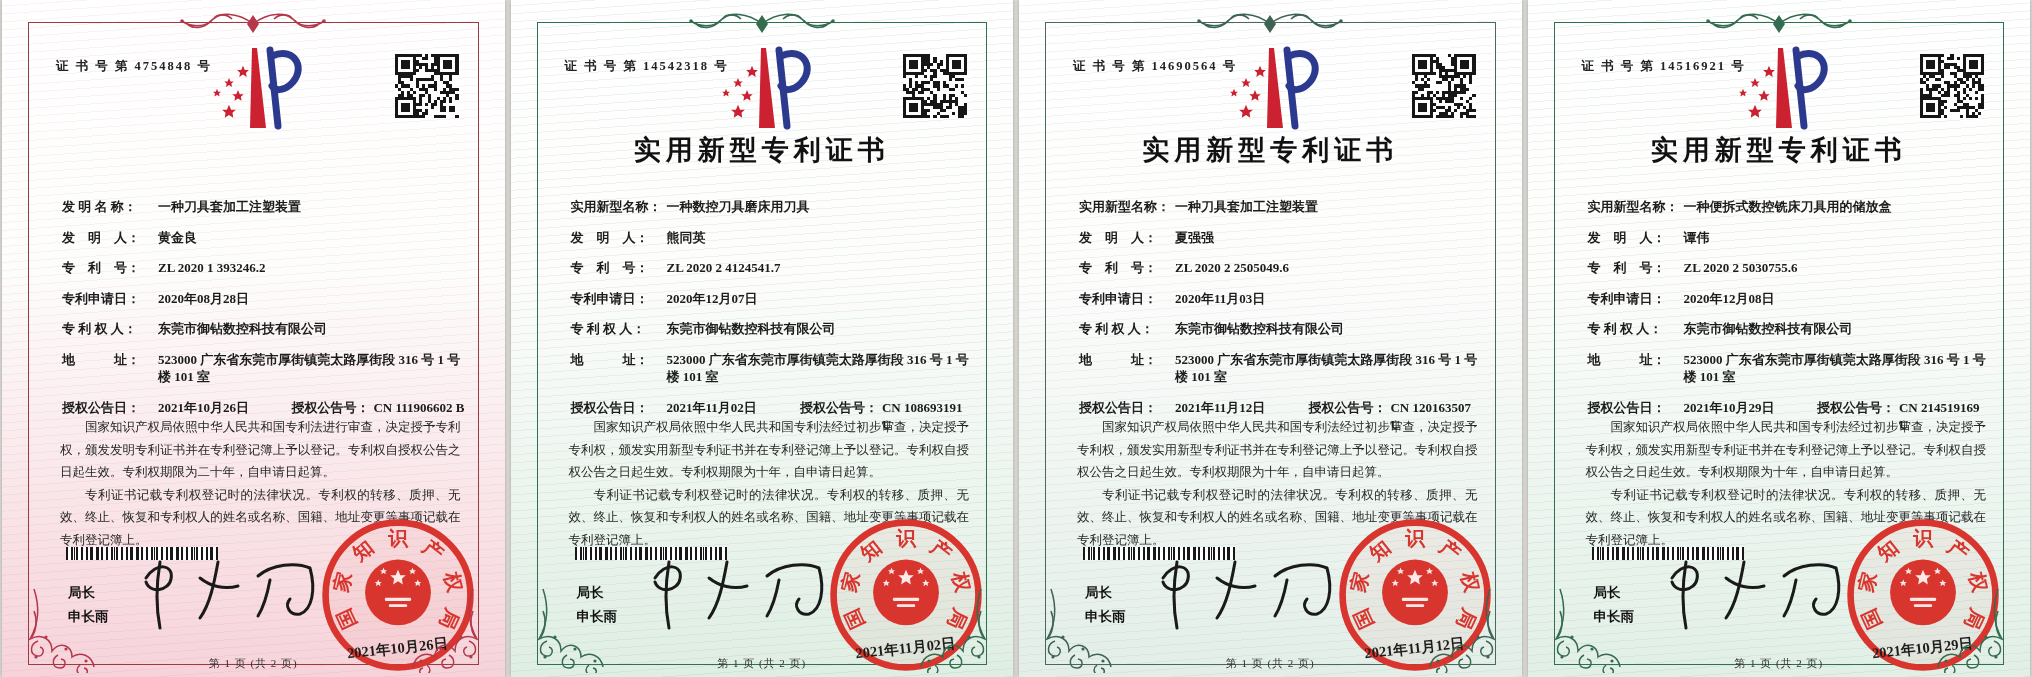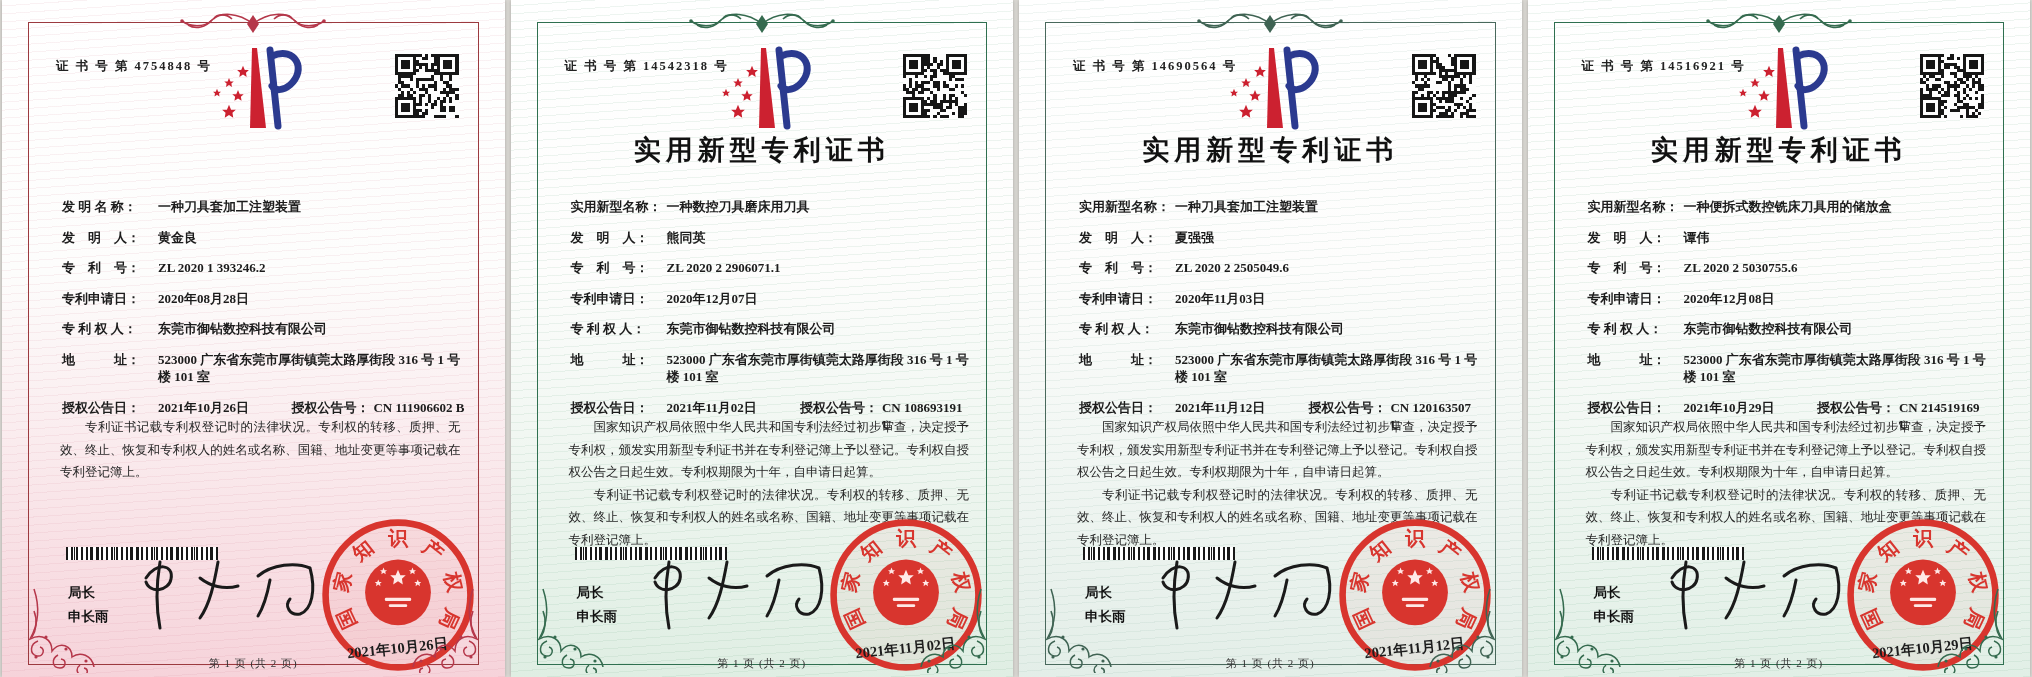--- a/index.html
+++ b/index.html
@@ -367,20 +367,21 @@
           <span class="fvalue">2021年10月26日</span>
         </span>
         <span class="grant-right">
           <span class="flabel">授权公告号：</span>
           <span class="fvalue">CN 111906602 B</span>
         </span>
       </div>
     </div>
 
     <div class="body-text">
+      <p>国家知识产权局依照中华人民共和国专利法进行审查，决定授予专利权，颁发发明专利证书并在专利登记簿上予以登记。专利权自授权公告之日起生效。专利权期限为二十年，自申请日起算。</p>
       <p>专利证书记载专利权登记时的法律状况。专利权的转移、质押、无效、终止、恢复和专利权人的姓名或名称、国籍、地址变更等事项记载在专利登记簿上。</p>
     </div>
 
     <div class="barcode"></div>
 
     <div class="director">
       <div>局长</div>
       <div>申长雨</div>
     </div>
 
@@ -731,21 +732,21 @@
       <div class="frow">
         <span class="flabel">实用新型名称：</span>
         <span class="fvalue">一种数控刀具磨床用刀具</span>
       </div>
       <div class="frow">
         <span class="flabel">发　明　人：</span>
         <span class="fvalue">熊同英</span>
       </div>
       <div class="frow">
         <span class="flabel">专　利　号：</span>
-        <span class="fvalue">ZL 2020 2 2906071.1</span>
+        <span class="fvalue">ZL 2020 2 4124541.7</span>
       </div>
       <div class="frow">
         <span class="flabel">专利申请日：</span>
         <span class="fvalue">2020年12月07日</span>
       </div>
       <div class="frow">
         <span class="flabel">专 利 权 人：</span>
         <span class="fvalue">东莞市御钻数控科技有限公司</span>
       </div>
       <div class="frow">

